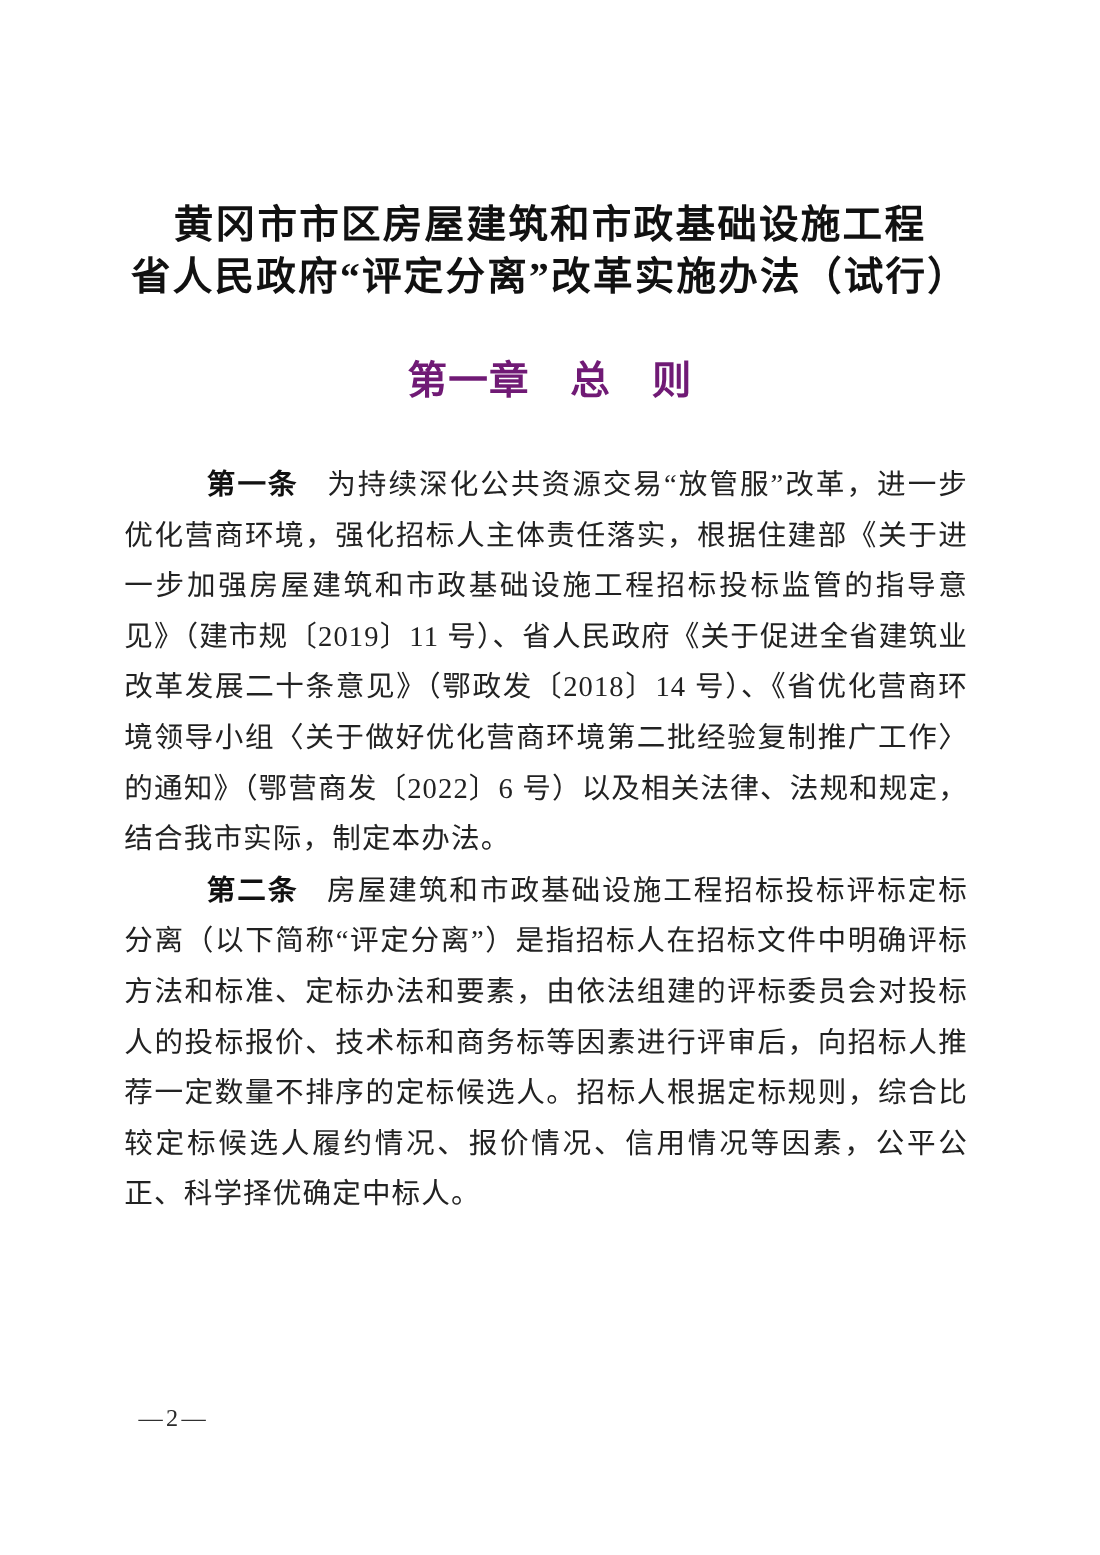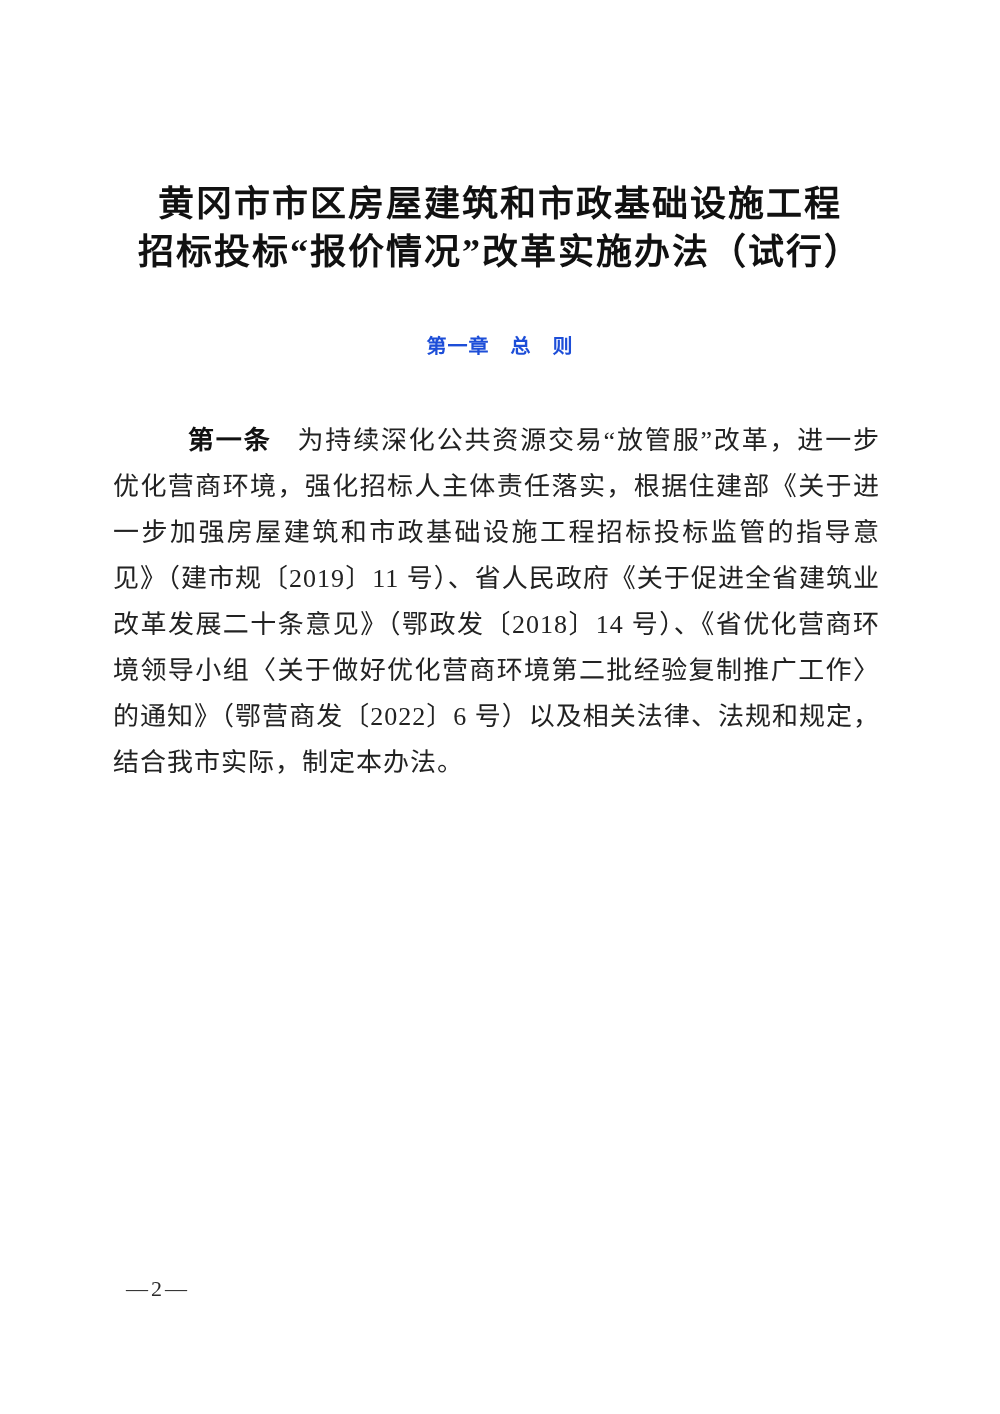--- a/index.html
+++ b/index.html
@@ -33,26 +33,26 @@
   .doc-title .title-line {
     display: block;
   }
   .chapter-heading {
     position: absolute;
     top: 330px;
     left: 0;
     right: 0;
     margin: 0;
     text-align: center;
-    font-size: 20px;
+    font-size: 36px;
     font-weight: bold;
     letter-spacing: 1px;
     line-height: 32px;
     font-family: "Liberation Sans", sans-serif;
-    color: #1d4ed8;
+    color: #701a75;
   }
   .body-text {
     position: absolute;
     top: 417px;
     left: 113px;
     width: 767px;
     font-size: 26px;
     line-height: 46px;
     letter-spacing: 1px;
     text-align: justify;
@@ -79,26 +79,29 @@
     color: #2a2a2a;
   }
 </style>
 </head>
 <body>
 
 <div class="page">
 
   <h1 class="doc-title">
     <span class="title-line">黄冈市市区房屋建筑和市政基础设施工程</span>
-    <span class="title-line">招标投标“报价情况”改革实施办法（试行）</span>
+    <span class="title-line">省人民政府“评定分离”改革实施办法（试行）</span>
   </h1>
 
   <h2 class="chapter-heading">第一章　总　则</h2>
 
   <div class="body-text">
     <p class="para">
       <span class="lead">第一条</span><span>为持续深化公共资源交易“放管服”改革，进一步优化营商环境，强化招标人主体责任落实，根据住建部《关于进一步加强房屋建筑和市政基础设施工程招标投标监管的指导意见》（建市规〔2019〕11 号）、省人民政府《关于促进全省建筑业改革发展二十条意见》（鄂政发〔2018〕14 号）、《省优化营商环境领导小组〈关于做好优化营商环境第二批经验复制推广工作〉的通知》（鄂营商发〔2022〕6 号）以及相关法律、法规和规定，结合我市实际，制定本办法。</span>
     </p>
+    <p class="para">
+      <span class="lead">第二条</span><span>房屋建筑和市政基础设施工程招标投标评标定标分离（以下简称“评定分离”）是指招标人在招标文件中明确评标方法和标准、定标办法和要素，由依法组建的评标委员会对投标人的投标报价、技术标和商务标等因素进行评审后，向招标人推荐一定数量不排序的定标候选人。招标人根据定标规则，综合比较定标候选人履约情况、报价情况、信用情况等因素，公平公正、科学择优确定中标人。</span>
+    </p>
   </div>
 
   <div class="page-number">—2—</div>
 
 </div>
 
 </body></html>

